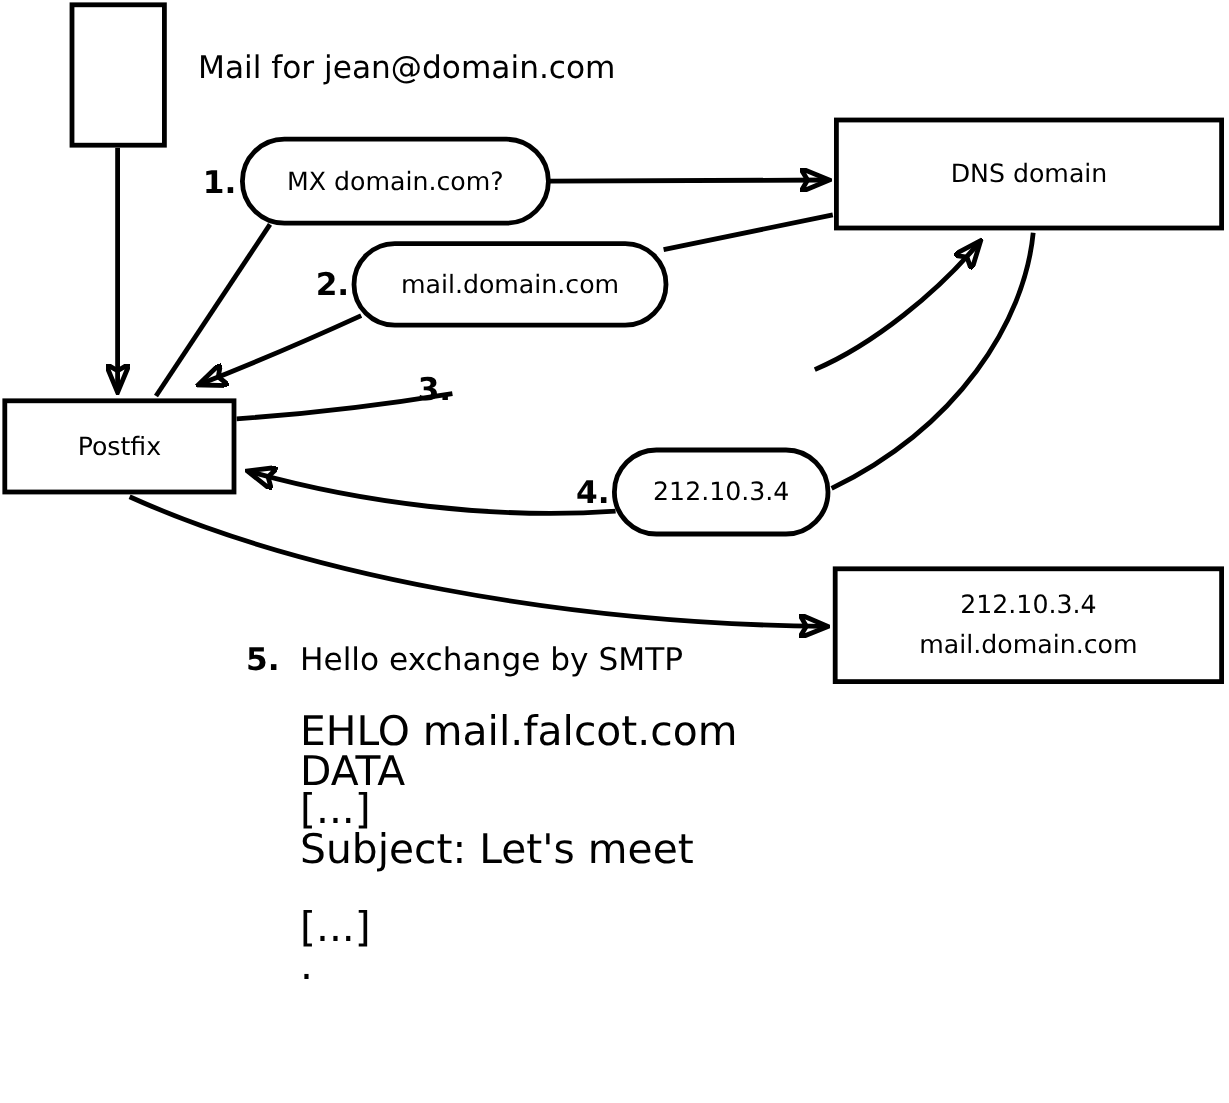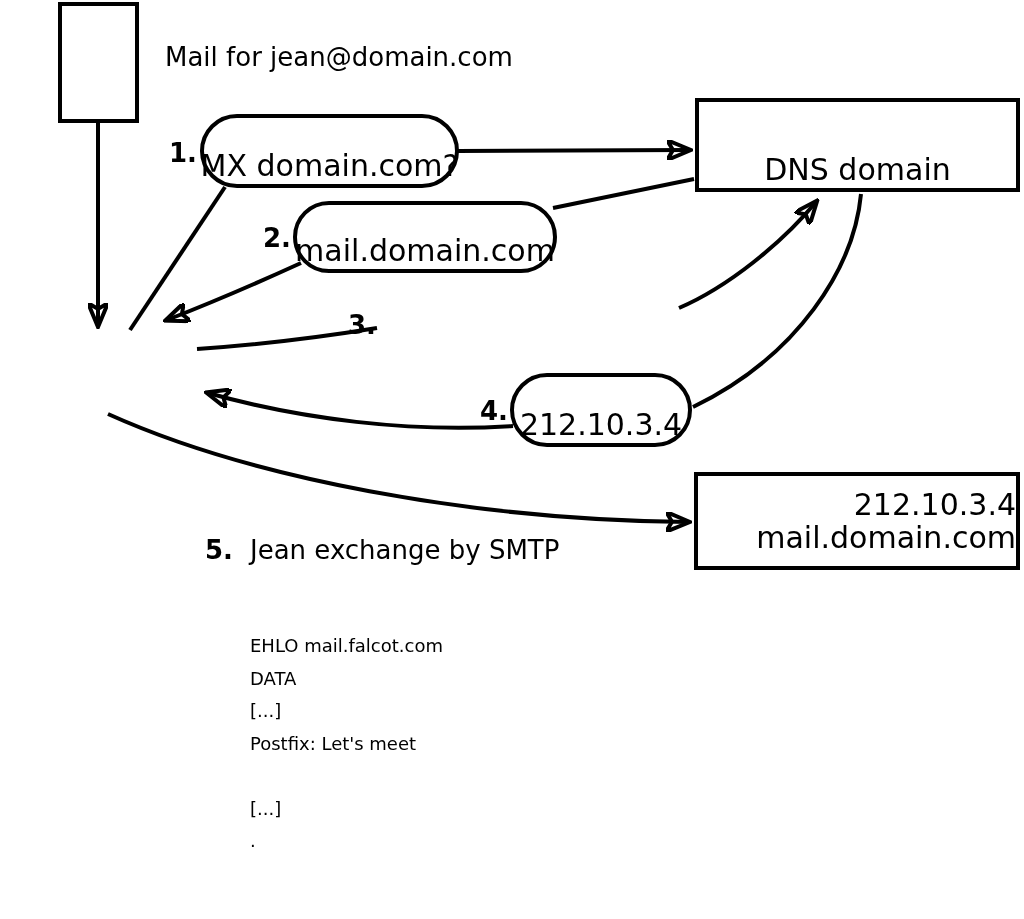--- a/index.html
+++ b/index.html
@@ -27,23 +27,23 @@
     stroke: #000000;
     stroke-width: 4;
     fill: none;
   }
   .node {
     position: absolute;
     box-sizing: border-box;
     background: #ffffff;
     border: 4px solid #000000;
     display: flex;
-    align-items: flex-end;
+    align-items: center;
     justify-content: center;
-    font-size: 30px;
+    font-size: 21px;
     line-height: 1.25;
     white-space: nowrap;
   }
   .pill {
     border-radius: 40px;
   }
   .dest-box {
     flex-direction: column;
   }
   .dest-box div {
@@ -60,22 +60,21 @@
     font-size: 26px;
     font-weight: bold;
     line-height: 32px;
     text-align: right;
     white-space: nowrap;
   }
   .smtp-block {
     position: absolute;
     left: 250px;
     top: 594px;
-    font-size: 18px;
-    margin-top: 36px;
+    font-size: 34px;
   }
   .smtp-block .line {
     height: 32.5px;
     line-height: 32.5px;
     white-space: pre;
   }
 </style>
 </head>
 <body>
 
@@ -100,20 +99,23 @@
   </svg>
 
   <div class="node" style="left:58px; top:2px; width:81px; height:121px;"></div>
 
   <div class="caption" style="left:165px; top:41px;">Mail for jean@domain.com</div>
 
   <div class="node" style="left:695px; top:98px; width:325px; height:94px;">
     <span>DNS domain</span>
   </div>
 
+  <div class="node" style="left:2px; top:332px; width:195px; height:80px;">
+    <span>Postfix</span>
+  </div>
 
   <div class="node dest-box" style="left:694px; top:472px; width:326px; height:98px;">
     <div>212.10.3.4</div>
     <div>mail.domain.com</div>
   </div>
 
   <div class="step-num" style="left:140px; top:137px; width:57px;">1.</div>
   <div class="node pill" style="left:200px; top:114px; width:259px; height:74px;">
     <span>MX domain.com?</span>
   </div>
@@ -124,25 +126,25 @@
   </div>
 
   <div class="step-num" style="left:319px; top:309px; width:57px;">3.</div>
 
   <div class="step-num" style="left:451px; top:395px; width:57px;">4.</div>
   <div class="node pill" style="left:510px; top:373px; width:182px; height:74px;">
     <span>212.10.3.4</span>
   </div>
 
   <div class="step-num" style="left:176px; top:534px; width:57px;">5.</div>
-  <div class="caption" style="left:250px; top:534px;">Jean exchange by SMTP</div>
+  <div class="caption" style="left:250px; top:534px;">Hello exchange by SMTP</div>
 
   <div class="smtp-block">
     <div class="line">EHLO mail.falcot.com</div>
     <div class="line">DATA</div>
     <div class="line">[...]</div>
-    <div class="line">Postfix: Let's meet</div>
+    <div class="line">Subject: Let's meet</div>
     <div class="line"></div>
     <div class="line">[...]</div>
     <div class="line">.</div>
   </div>
 
 </div>
 
 </body></html>

